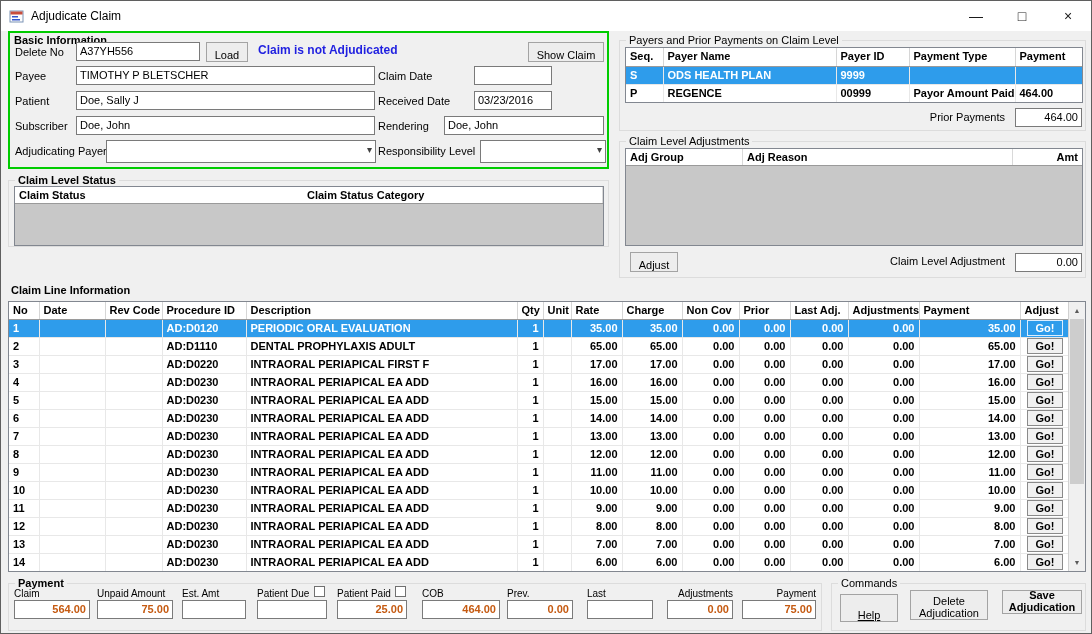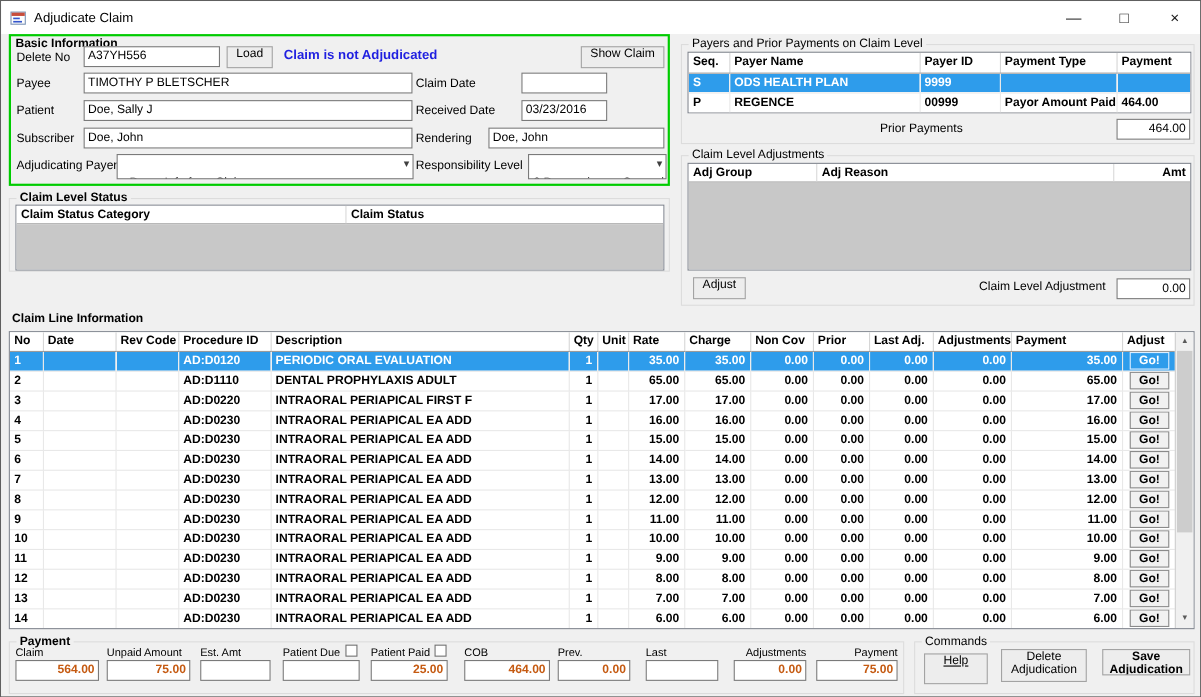--- a/index.html
+++ b/index.html
@@ -16,21 +16,21 @@
   .group.green{border:2px solid #00cc00}
   .gb-label{position:absolute;top:-8px;left:6px;background:#f0f0f0;padding:0 3px;line-height:14px;white-space:nowrap}
   .bold{font-weight:bold}
   .lbl{position:absolute;white-space:nowrap;line-height:13px}
   .plbl{position:absolute;white-space:nowrap;font-size:10px;line-height:11px}
   .tb{position:absolute;height:19px;background:#fff;border:1px solid #7a7a7a;padding:2px 3px;overflow:hidden;white-space:nowrap}
   .tb.right{text-align:right}
   .amount span{color:#c55a11;font-weight:bold}
   .cb{position:absolute;height:20px;background:#fff;border:1px solid #7a7a7a;padding:19px 18px 2px 4px;overflow:hidden;white-space:nowrap}
   .cb .arr{position:absolute;right:3px;top:3px;font-size:10px;color:#404040}
-  .btn{position:absolute;background:#ededed;border:1px solid #a3a3a3;display:flex;align-items:flex-start;justify-content:center;text-align:center;cursor:default;overflow:hidden}
+  .btn{position:absolute;background:#ededed;border:1px solid #a3a3a3;display:flex;align-items:flex-end;justify-content:center;text-align:center;cursor:default;overflow:hidden}
   .btn.two-line span{white-space:normal;line-height:12px}
   .u{text-decoration:underline}
   .status-msg{color:#1f1fe0;font-weight:bold;font-size:12px}
   .chk{position:absolute;width:11px;height:11px;background:#fff;border:1px solid #707070}
   .lv{position:absolute;border:1px solid #828790;background:#fff;overflow:hidden}
   .mini-head{display:flex;background:#fff;font-weight:bold;height:17px;line-height:16px;border-bottom:1px solid #9a9a9a}
   .mini-head span{display:block;padding:0 4px;border-right:1px solid #d9d9d9;overflow:hidden;white-space:nowrap}
   .mini-body{background:#c8c8c8;position:absolute;left:0;right:0;bottom:0;top:17px}
   table.grid{border-collapse:collapse;table-layout:fixed;background:#fff;font-size:11px}
   .grid th{font-weight:bold;text-align:left;padding:0 4px;border-right:1px solid #d6d6d6;border-bottom:1px solid #9a9a9a;overflow:hidden;white-space:nowrap}
@@ -144,21 +144,21 @@
             <tr>
               <td>P</td>
               <td>REGENCE</td>
               <td>00999</td>
               <td>Payor Amount Paid</td>
               <td>464.00</td>
             </tr>
           </tbody>
         </table>
       </div>
-      <span class="lbl" style="left:180px;top:70px;width:205px;text-align:left">Prior Payments</span>
+      <span class="lbl" style="left:180px;top:70px;width:205px;text-align:right">Prior Payments</span>
       <div class="tb right" style="left:395px;top:67px;width:67px"><span>464.00</span></div>
     </div>
 
     <div class="group" style="left:618px;top:110px;width:467px;height:137px">
       <span class="gb-label">Claim Level Adjustments</span>
       <div class="lv" style="left:5px;top:6px;width:458px;height:98px">
         <div class="mini-head">
           <span style="width:117px">Adj Group</span>
           <span style="width:270px">Adj Reason</span>
           <span style="width:69px;text-align:right;border-right:none">Amt</span>
@@ -169,22 +169,22 @@
           <span>Adjust</span>
         </div>
       <span class="lbl" style="left:180px;top:113px;width:205px;text-align:right">Claim Level Adjustment</span>
       <div class="tb right" style="left:395px;top:111px;width:67px"><span>0.00</span></div>
     </div>
 
     <div class="group" style="left:7px;top:149px;width:601px;height:67px">
       <span class="gb-label bold">Claim Level Status</span>
       <div class="lv" style="left:5px;top:5px;width:590px;height:60px">
         <div class="mini-head">
+          <span style="flex:1;border-right:none">Claim Status</span>
           <span style="width:300px">Claim Status Category</span>
-          <span style="flex:1;border-right:none">Claim Status</span>
         </div>
         <div class="mini-body"></div>
       </div>
     </div>
 
     <span class="lbl bold" style="left:10px;top:253px">Claim Line Information</span>
     <div class="lv" style="left:7px;top:270px;width:1078px;height:271px">
       <table class="grid claim-grid" style="width:1061px">
         <colgroup>
           <col style="width:30px">

